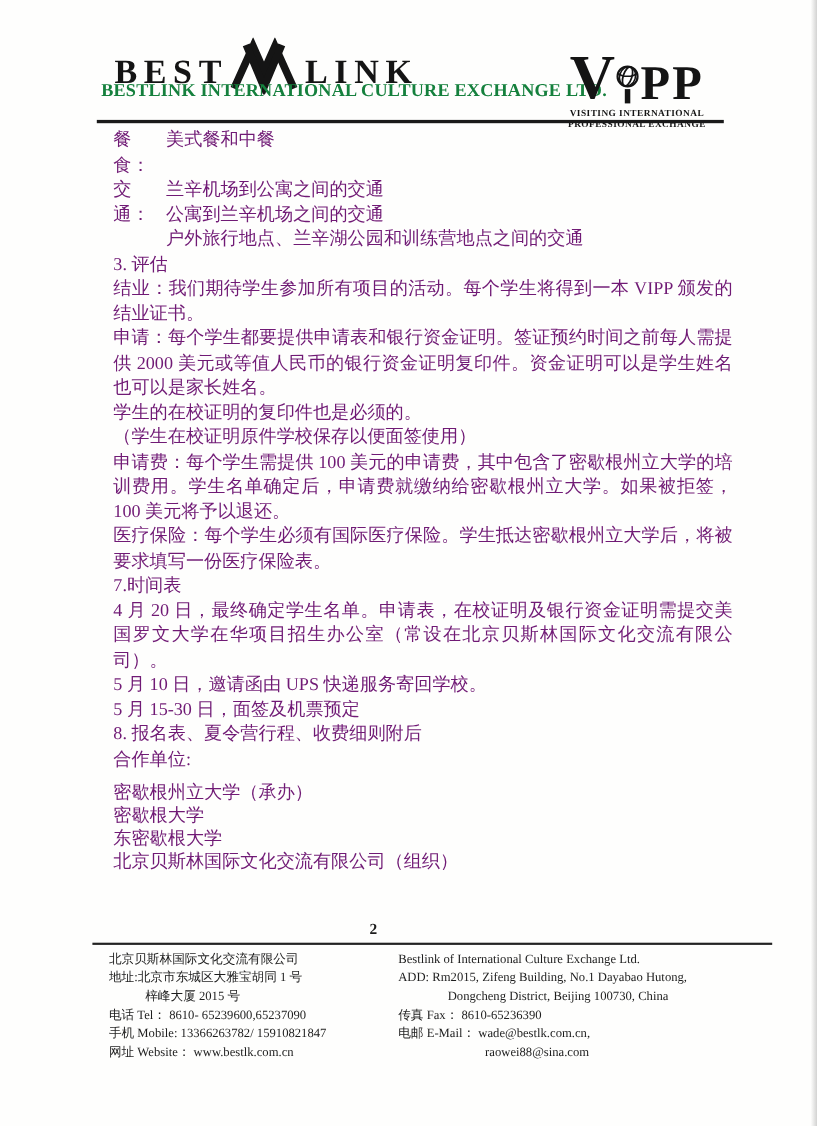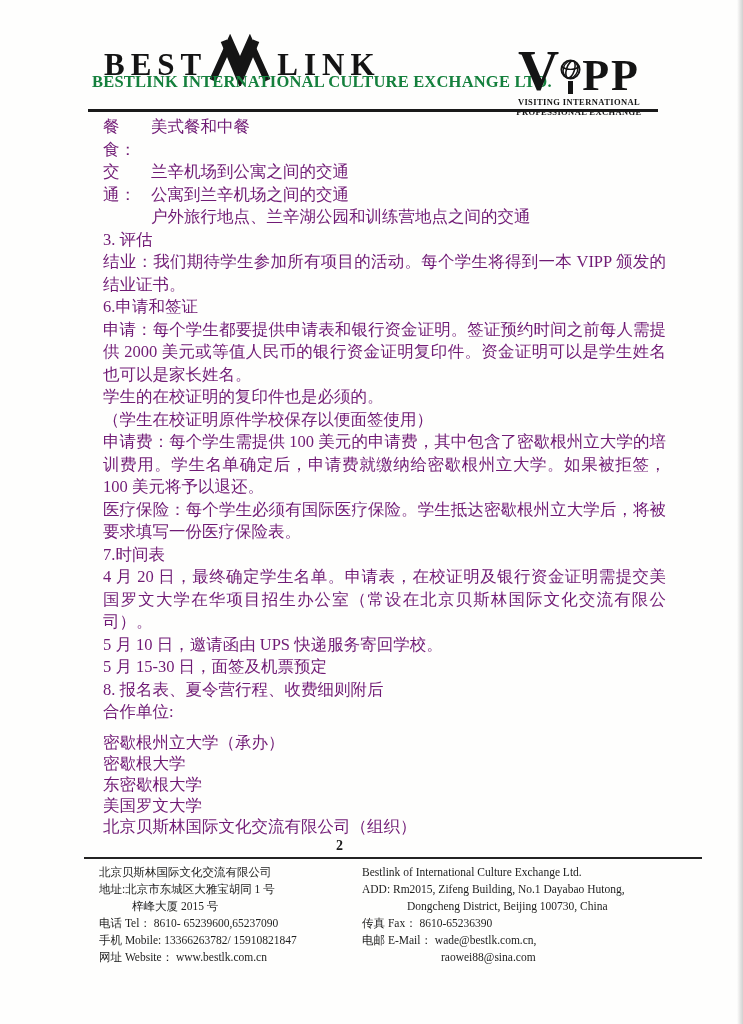--- a/index.html
+++ b/index.html
@@ -105,40 +105,38 @@
     <span class="val">
       <div>兰辛机场到公寓之间的交通</div>
       <div>公寓到兰辛机场之间的交通</div>
       <div>户外旅行地点、兰辛湖公园和训练营地点之间的交通</div>
     </span>
   </div>
 
   <p class="s5-heading">3. 评估</p>
   <p>结业：我们期待学生参加所有项目的活动。每个学生将得到一本 VIPP 颁发的结业证书。</p>
 
-  <p class="s6-heading">6.申请和签证</p>
   <p>申请：每个学生都要提供申请表和银行资金证明。签证预约时间之前每人需提供 2000 美元或等值人民币的银行资金证明复印件。资金证明可以是学生姓名也可以是家长姓名。</p>
   <p>学生的在校证明的复印件也是必须的。</p>
   <p>（学生在校证明原件学校保存以便面签使用）</p>
   <p class="p4">申请费：每个学生需提供 100 美元的申请费，其中包含了密歇根州立大学的培训费用。学生名单确定后，申请费就缴纳给密歇根州立大学。如果被拒签，100 美元将予以退还。</p>
   <p>医疗保险：每个学生必须有国际医疗保险。学生抵达密歇根州立大学后，将被要求填写一份医疗保险表。</p>
 
   <p>7.时间表</p>
   <p>4 月 20 日，最终确定学生名单。申请表，在校证明及银行资金证明需提交美国罗文大学在华项目招生办公室（常设在北京贝斯林国际文化交流有限公司）。</p>
   <p>5 月 10 日，邀请函由 UPS 快递服务寄回学校。</p>
   <p>5 月 15-30 日，面签及机票预定</p>
 
   <p class="s8-heading">8. 报名表、夏令营行程、收费细则附后</p>
 
   <p class="partners-label">合作单位:</p>
   <div class="partners">
     <div>密歇根州立大学（承办）</div>
     <div>密歇根大学</div>
     <div>东密歇根大学</div>
-    <div>美国罗文大学</div>
     <div>北京贝斯林国际文化交流有限公司（组织）</div>
   </div>
 </div>
 
 <div class="page-number">2</div>
 
 <div class="footer-rule"></div>
 
 <div class="footer-col footer-left">
   <div>北京贝斯林国际文化交流有限公司</div>

